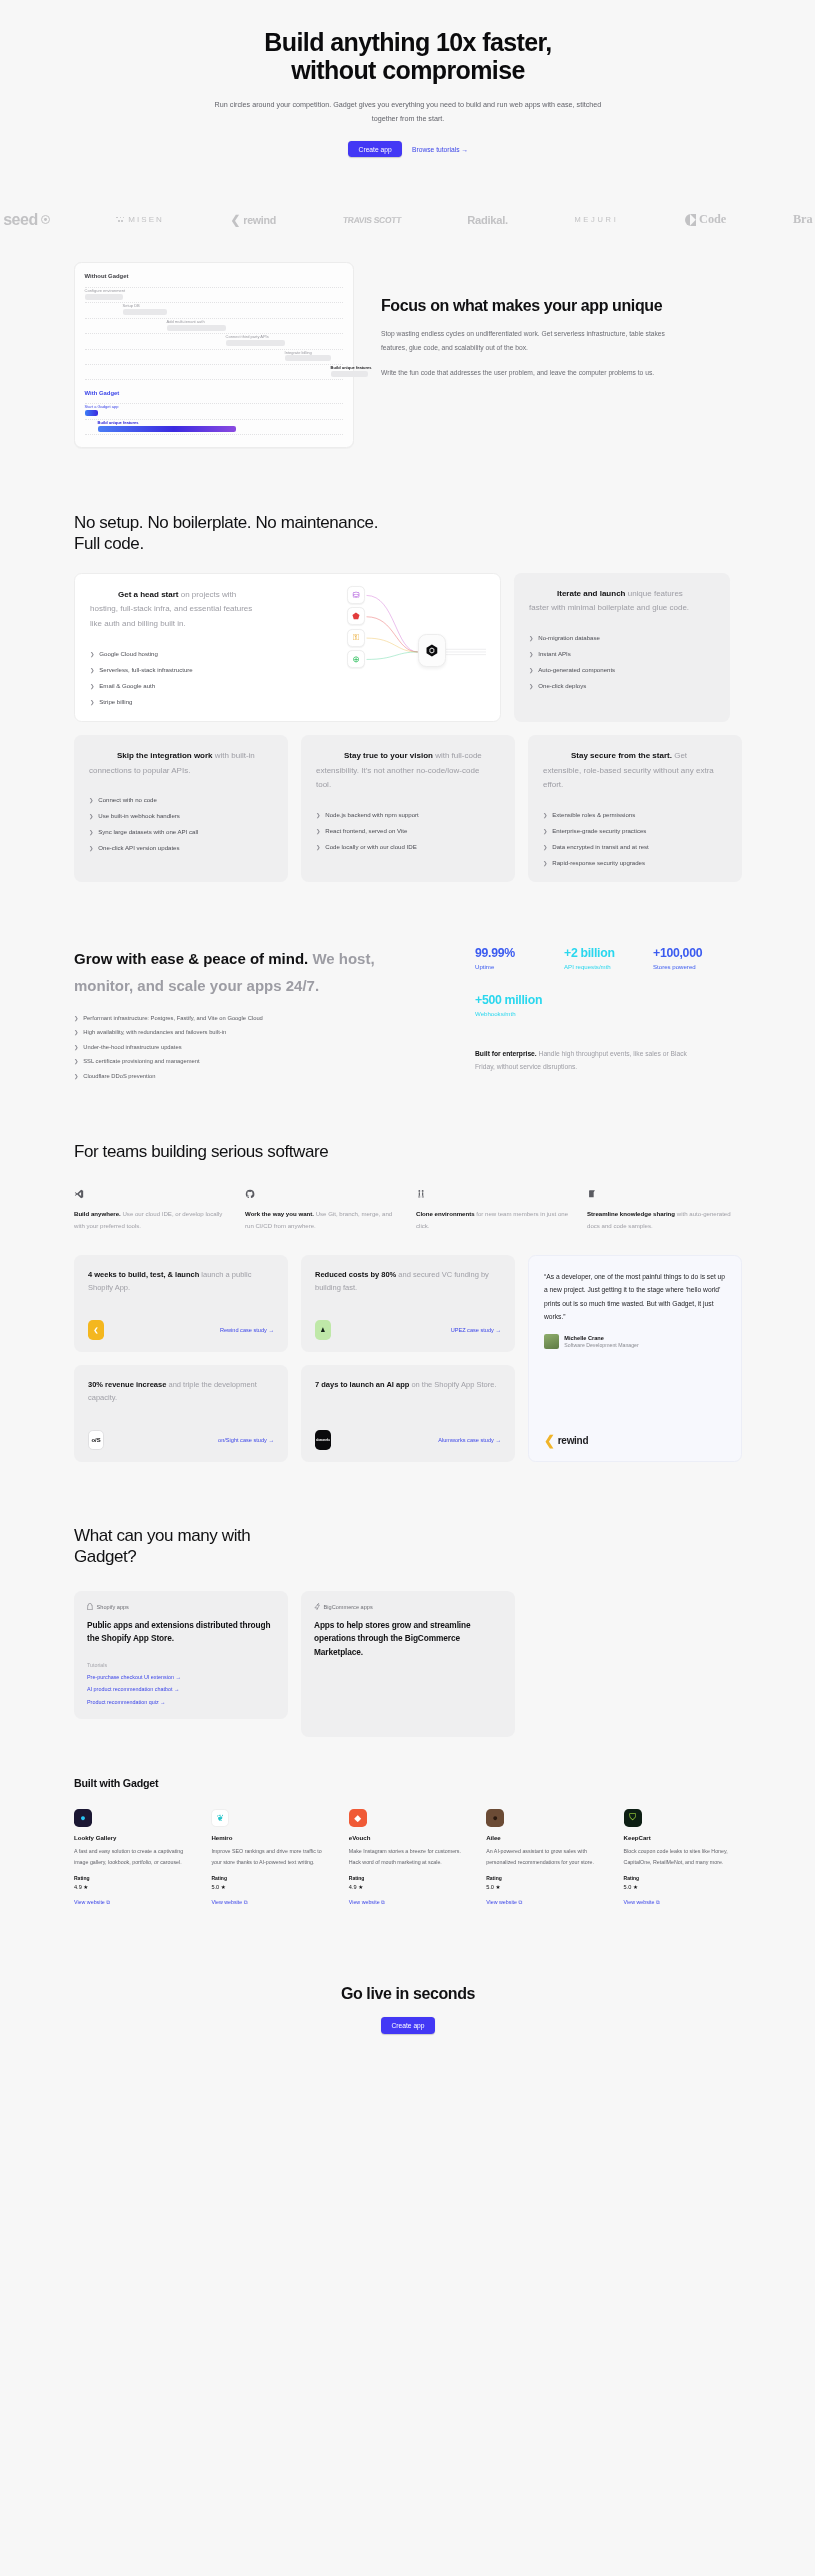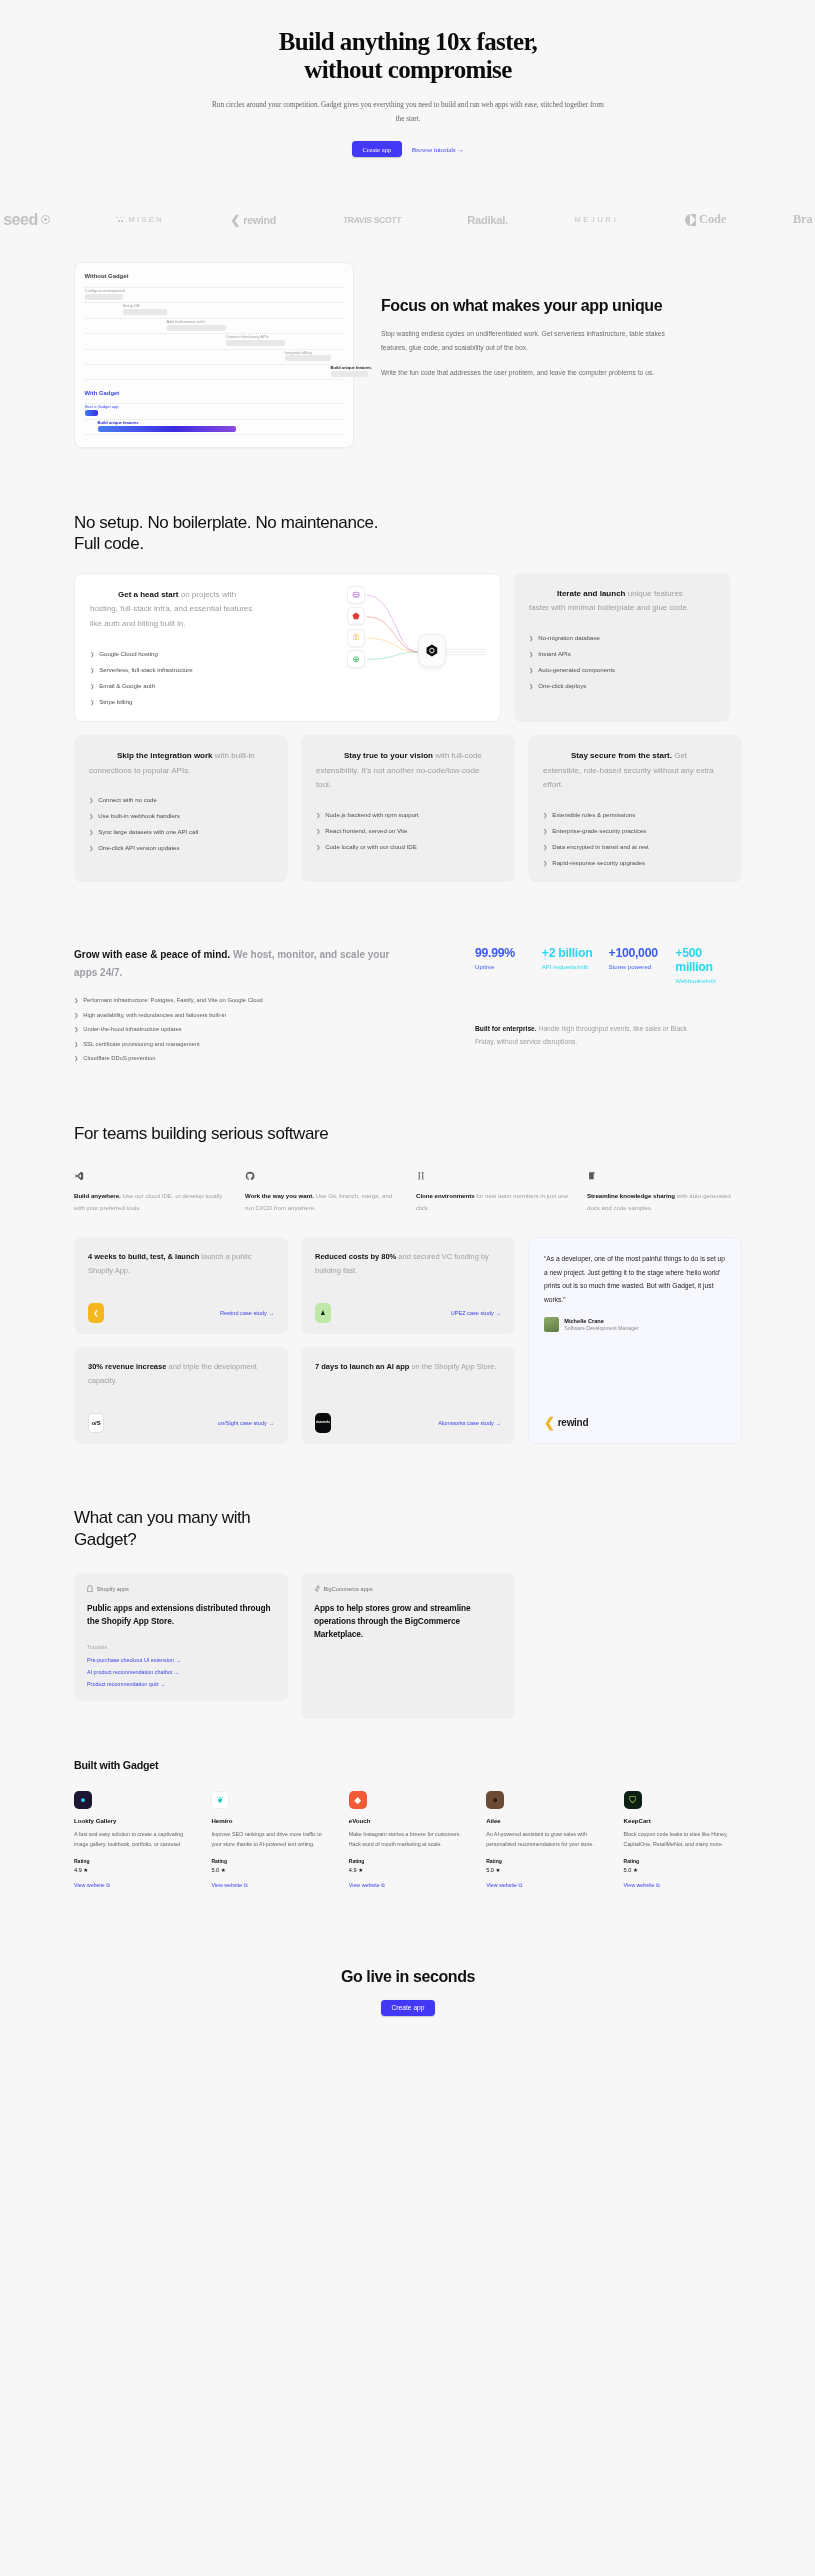--- a/index.html
+++ b/index.html
@@ -7,21 +7,21 @@
     width: 816px;
     background: #f7f7f7;
     font-family: "Liberation Sans", sans-serif;
     color: #111113;
     -webkit-font-smoothing: antialiased;
   }
   .page { width: 816px; margin: 0 auto; position: relative; }
   .wrap { width: 668px; margin: 0 auto; }
 
   
-  .hero { padding: 28px 0 16px; text-align: center; font-family: Liberation Serif, serif; }
+  .hero { padding: 28px 0 16px; text-align: center; }
   .hero h1 {
     font-size: 25px; line-height: 1.12; font-weight: 700;
     letter-spacing: -0.6px; color: #0b0b0d;
   }
   .hero p.sub {
     margin: 14px auto 0; width: 395px;
     font-size: 7.2px; line-height: 2.0; color: #62636a;
   }
   .hero .cta-row {
     margin-top: 14px; display: flex; justify-content: center;
@@ -122,25 +122,25 @@
     position: absolute; left: 156px; top: 51px; width: 28px; height: 33px;
     background: #fcfcfc; border: 0.5px solid #ededed; border-radius: 8.5px;
     display: flex; align-items: center; justify-content: center;
     box-shadow: 0 1.1px 3.2px rgba(0,0,0,.06);
   }
 
   .cards-3 { margin-top: 13px; display: grid; grid-template-columns: repeat(3, 1fr); gap: 13px; }
 
   
   .grow { margin-top: 64px; display: grid; grid-template-columns: 374px 1fr; gap: 27px; }
-  .grow h2 { font-size: 10px; line-height: 1.75; font-weight: 700; color: #9d9da4; max-width: 331px; }
+  .grow h2 { font-size: 15px; line-height: 1.75; font-weight: 700; color: #9d9da4; max-width: 331px; }
   .grow h2 b { color: #111113; }
   .grow .feat-list { margin-top: 16px; gap: 8.5px; }
   .grow .feat-list li { font-size: 5.8px; color: #5a5b61; }
-  .stats { display: grid; grid-template-columns: 1fr 1fr 1fr 1fr; row-gap: 18px; }
+  .stats { display: grid; grid-template-columns: 1fr 1fr 1fr; row-gap: 18px; }
   .stat .num { font-size: 12.3px; font-weight: 700; letter-spacing: -0.3px; }
   .stat .lbl { font-size: 6.1px; margin-top: 2.7px; }
   .stat.blue .num, .stat.blue .lbl { color: #3b5bf0; }
   .stat.cyan .num, .stat.cyan .lbl { color: #2ad7ee; }
   .ent { grid-column: 1 / -1; margin-top: 8.5px; font-size: 6.7px; line-height: 1.9; color: #9d9da4; max-width: 214px; }
   .ent b { color: #111113; }
 
   
   .teams { margin-top: 62px; }
   .teams h2.big { max-width: 299px; }

